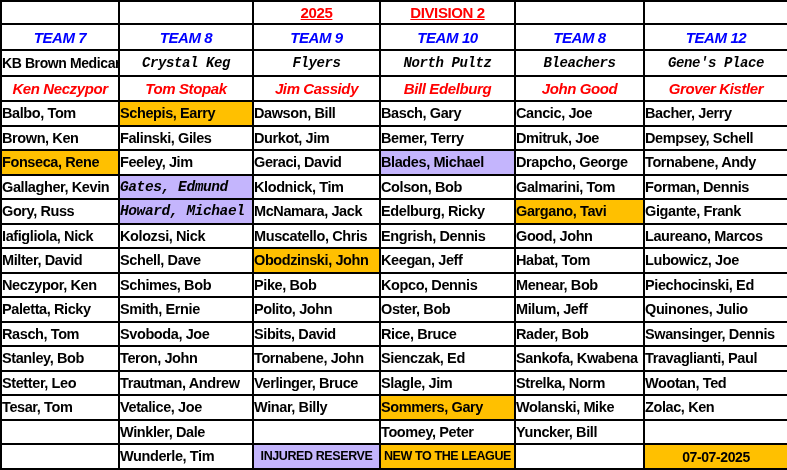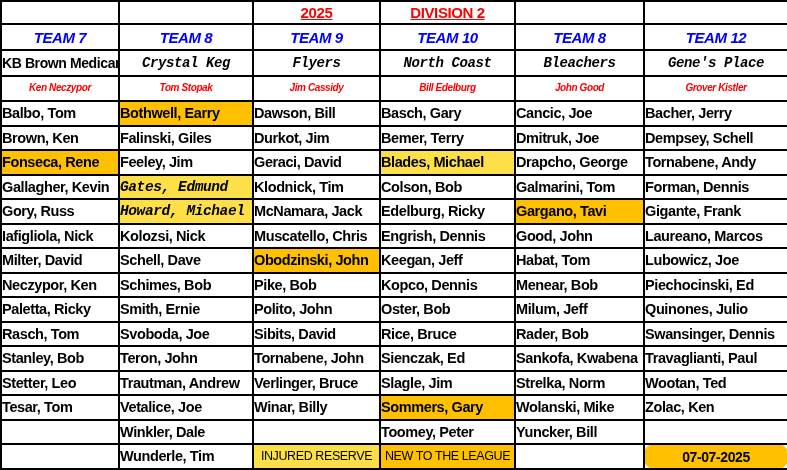--- a/index.html
+++ b/index.html
@@ -20,27 +20,27 @@
     padding:0;
     letter-spacing:-0.4px;
     box-sizing:border-box;
   }
   tr.r-top td{border-width:1px 1px 2px 1px;height:21px;text-decoration:underline;}
   tr.r-head td{height:23px;margin-top:40px;}
   tr.r-player td{height:22px;}
   .c-top{color:#FF0000;font-weight:bold;text-align:center;font-size:15px;}
   .c-team{color:#0000FF;font-weight:bold;font-style:italic;text-align:center;font-size:15px;}
   .c-sponsor{font-weight:bold;text-align:center;font-size:14px;color:#000;}
-  .c-captain{color:#FF0000;font-weight:bold;font-style:italic;text-align:center;font-size:10px;}
+  .c-captain{color:#FF0000;font-weight:bold;font-style:italic;text-align:center;font-size:15px;}
   .c-player{font-weight:bold;text-align:left;padding-left:3px;font-size:14.5px;color:#000;}
-  .c-legend{font-weight:normal;text-align:center;font-size:12.5px;padding-left:0;}
-  .c-date{font-weight:bold;text-align:center;font-size:14px;padding-left:0;border-radius:10px;}
+  .c-legend{font-weight:bold;text-align:center;font-size:12.5px;padding-left:0;}
+  .c-date{font-weight:bold;text-align:center;font-size:14px;padding-left:0;}
   .it{font-style:italic;font-family:Liberation Mono, monospace;}
   .hl-orange{background:#FFC000;}
-  .hl-green{background:#fde047;}
+  .hl-green{background:#c4b5fd;}
 </style>
 </head>
 <body>
 
 <table id="roster">
   <colgroup id="cols">
       <col style="width: 118px;">
       <col style="width: 134px;">
       <col style="width: 127px;">
       <col style="width: 135px;">
@@ -61,35 +61,35 @@
         <td class="c-team">TEAM 8</td>
         <td class="c-team">TEAM 9</td>
         <td class="c-team">TEAM 10</td>
         <td class="c-team">TEAM 8</td>
         <td class="c-team">TEAM 12</td>
       </tr>
       <tr class="r-head">
         <td class="c-sponsor">KB Brown Medicare</td>
         <td class="c-sponsor it">Crystal Keg</td>
         <td class="c-sponsor it">Flyers</td>
-        <td class="c-sponsor it">North Coast</td>
+        <td class="c-sponsor it">North Pultz</td>
         <td class="c-sponsor it">Bleachers</td>
         <td class="c-sponsor it">Gene's Place</td>
       </tr>
       <tr class="r-head">
         <td class="c-captain">Ken Neczypor</td>
         <td class="c-captain">Tom Stopak</td>
         <td class="c-captain">Jim Cassidy</td>
         <td class="c-captain">Bill Edelburg</td>
         <td class="c-captain">John Good</td>
         <td class="c-captain">Grover Kistler</td>
       </tr>
       <tr class="r-player">
         <td class="c-player">Balbo, Tom</td>
-        <td class="c-player hl-orange">Bothwell, Earry</td>
+        <td class="c-player hl-orange">Schepis, Earry</td>
         <td class="c-player">Dawson, Bill</td>
         <td class="c-player">Basch, Gary</td>
         <td class="c-player">Cancic, Joe</td>
         <td class="c-player">Bacher, Jerry</td>
       </tr>
       <tr class="r-player">
         <td class="c-player">Brown, Ken</td>
         <td class="c-player">Falinski, Giles</td>
         <td class="c-player">Durkot, Jim</td>
         <td class="c-player">Bemer, Terry</td>

